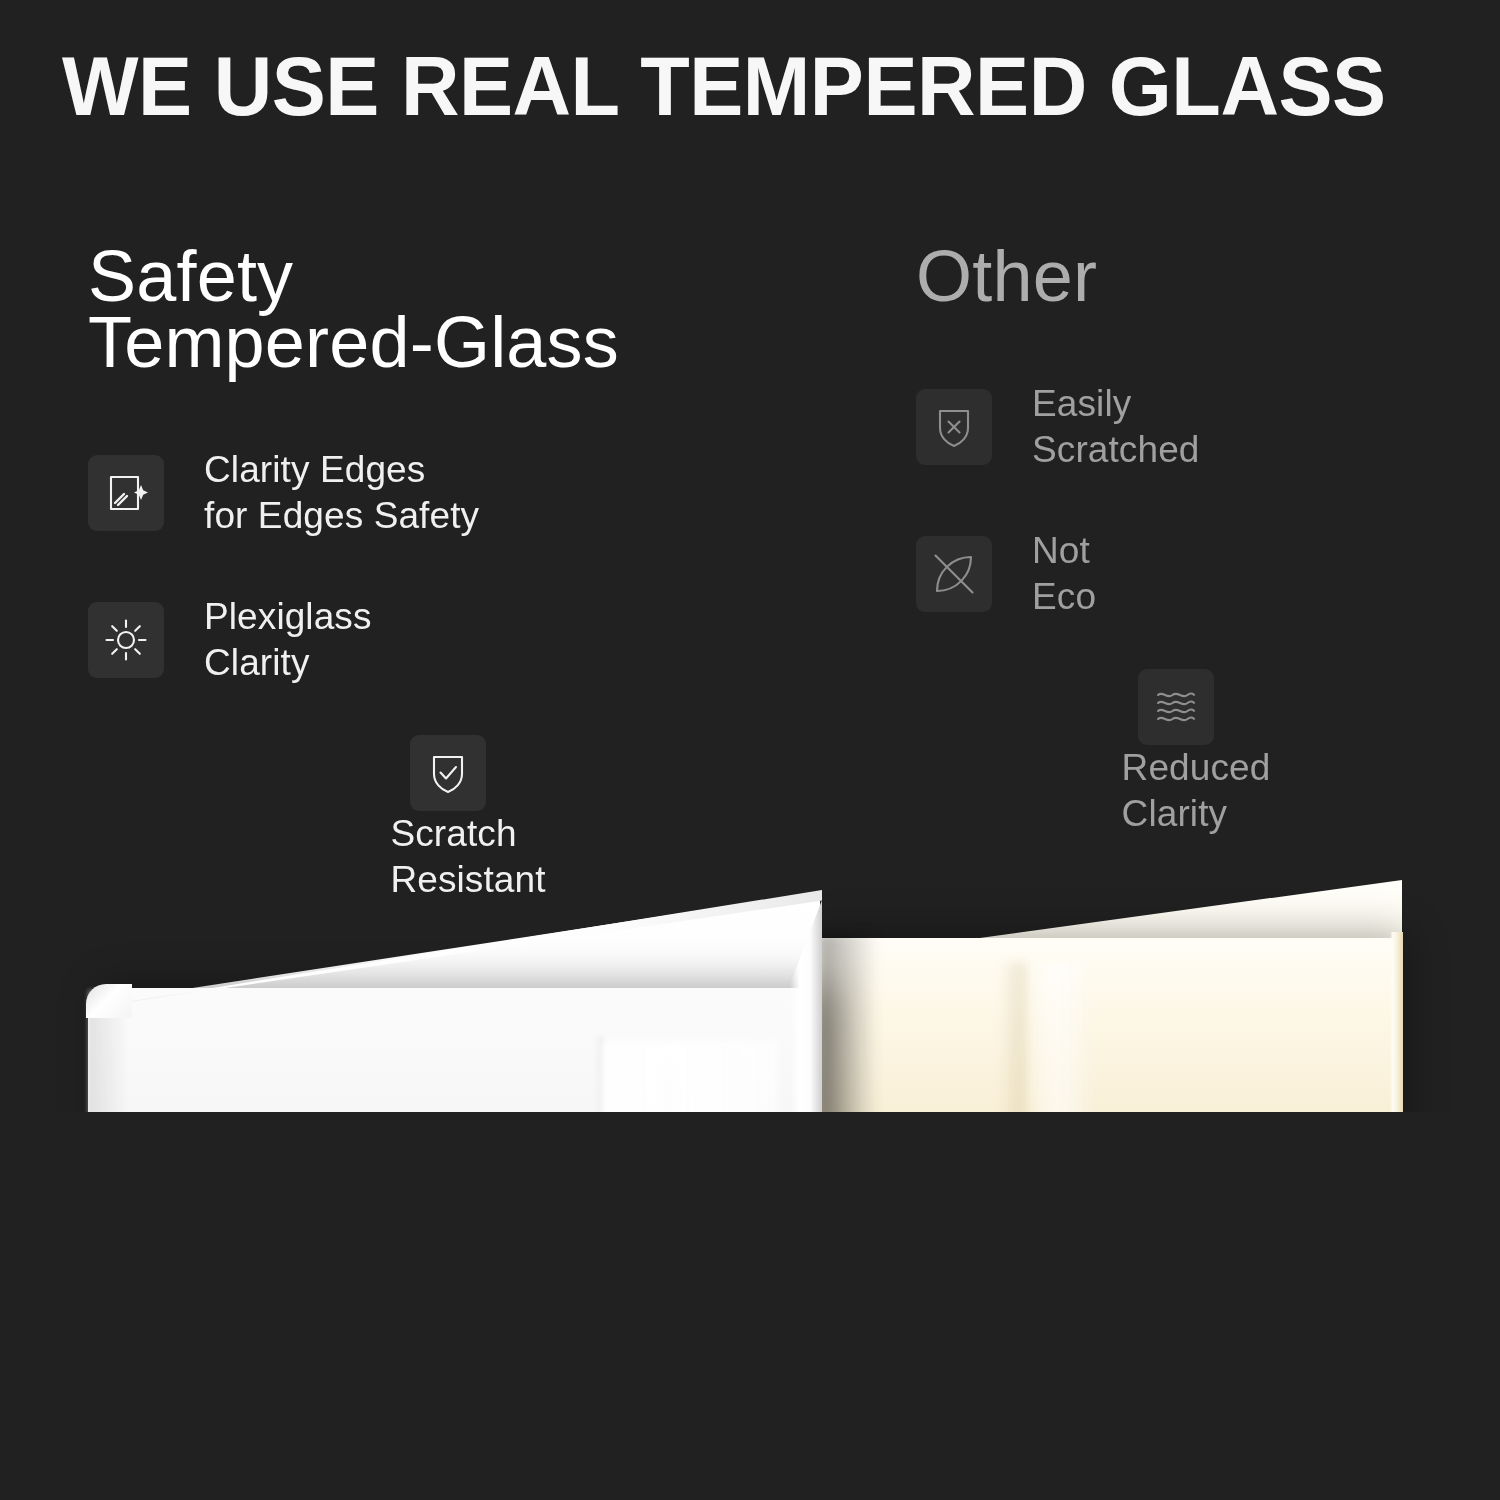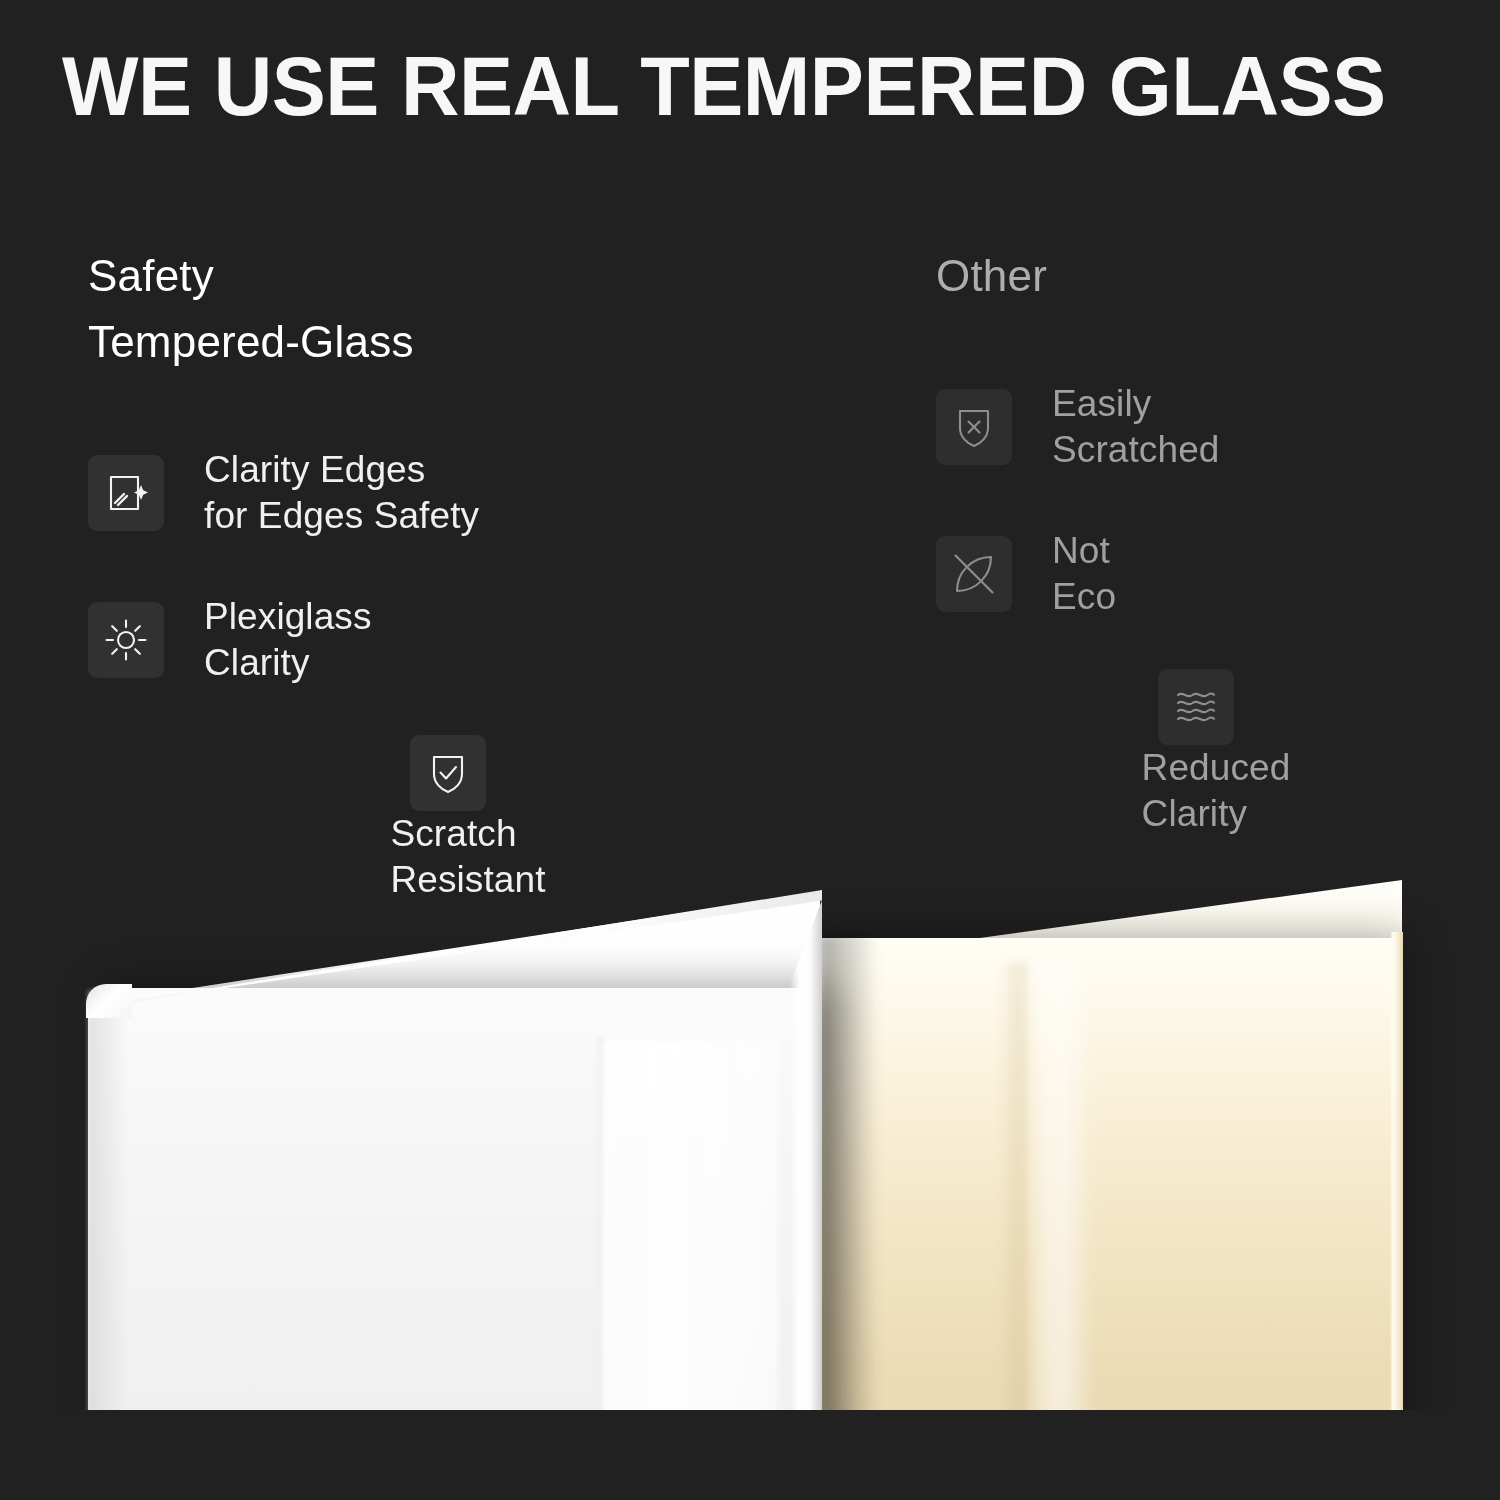--- a/index.html
+++ b/index.html
@@ -4,41 +4,41 @@
 <style>
   html,body{margin:0;padding:0;}
   body{
     width:1500px;height:1500px;
     background:#212121;
     font-family:"Liberation Sans", sans-serif;
     overflow:hidden;
     position:relative;
   }
 
-  .stage{position:absolute;inset:0;width:1500px;height:1410px;overflow:hidden;}
+  .stage{position:absolute;inset:0;width:1500px;height:1112px;overflow:hidden;}
 
   
   .title{
     position:absolute;left:62px;top:38px;width:1390px;
     font-size:84px;line-height:96px;
     font-weight:700;
     letter-spacing:-0.5px;
     color:#f7f7f7;
     transform:scaleX(0.965);
     transform-origin:left top;
     white-space:nowrap;
   }
 
   
   .col{position:absolute;top:243px;}
   .col-left{left:88px;width:760px;}
-  .col-right{left:916px;width:560px;margin-left:20px;}
+  .col-right{left:916px;width:560px;}
 
   .col-head{
-    font-size:44px;line-height:66px;
+    font-size:72px;line-height:66px;
     font-weight:400;
     letter-spacing:0.2px;
   }
   .col-head .hl{display:block;}
   .col-left .col-head{color:#ffffff;}
   .col-right .col-head{color:#adadad;}
 
   
   .features{margin-top:66px;}
   .frow{

